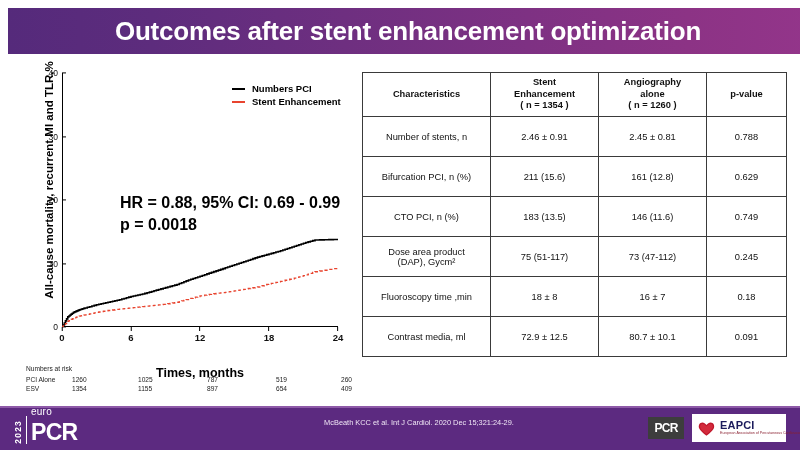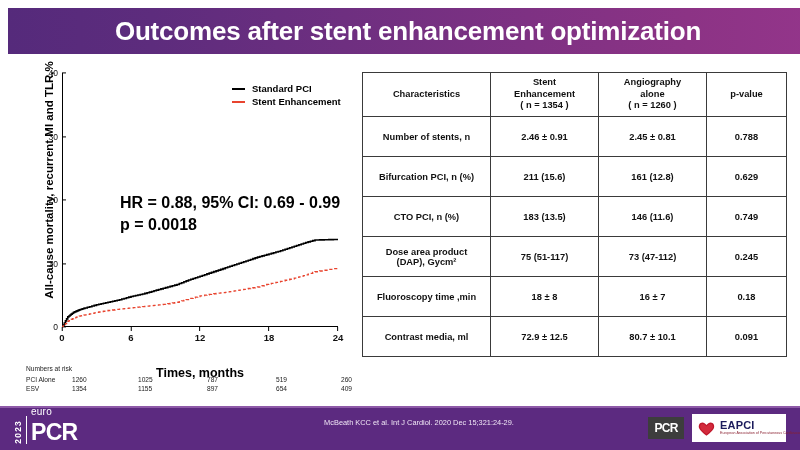--- a/index.html
+++ b/index.html
@@ -192,21 +192,21 @@
     border-collapse: collapse;
     table-layout: fixed;
   }
   .data-table td, .data-table th {
     border: 1.3px solid #3a3a3a;
     text-align: center;
     vertical-align: middle;
     font-size: 9.3px;
     color: #111;
     padding: 3px 2px;
-    font-weight: bold;
+    font-weight: normal;
   }
   .data-table thead th {
     font-weight: bold;
     height: 44px;
     line-height: 1.25;
   }
   .data-table tbody td { height: 40px; }
   .col-char { width: 128px; }
   .col-se   { width: 108px; }
   .col-ang  { width: 108px; }
@@ -360,21 +360,21 @@
       <div class="xtick" style="left:100%">24</div>
 
       <svg id="curves-svg" width="276" height="254" viewBox="0 0 276 254" preserveAspectRatio="none" style="position:absolute;left:0;top:0;">
           <path d="M 0 254 L 1.1500000000000001 254 L 1.1500000000000001 251.968 L 2.3000000000000003 251.968 L 2.3000000000000003 249.936 L 3.4499999999999997 249.936 L 3.4499999999999997 247.904 L 4.6000000000000005 247.904 L 4.6000000000000005 245.872 L 5.75 245.872 L 5.75 243.84 L 6.9 243.84 L 6.9 242.951 L 8.05 242.951 L 8.05 242.062 L 9.2 242.062 L 9.2 241.173 L 10.350000000000001 241.173 L 10.350000000000001 240.28400000000002 L 11.5 240.28400000000002 L 11.5 239.395 L 12.65 239.395 L 12.65 238.887 L 13.8 238.887 L 13.8 238.379 L 14.95 238.379 L 14.95 237.871 L 16.1 237.871 L 16.1 237.363 L 17.25 237.363 L 17.25 236.855 L 18.4 236.855 L 18.4 236.474 L 19.55 236.474 L 19.55 236.093 L 20.7 236.093 L 20.7 235.712 L 21.85 235.712 L 21.85 235.331 L 23 235.331 L 23 234.95 L 25.3 234.95 L 25.3 234.315 L 27.6 234.315 L 27.6 233.68 L 29.9 233.68 L 29.9 233.045 L 32.2 233.045 L 32.2 232.41 L 34.5 232.41 L 34.5 231.775 L 36.8 231.775 L 36.8 231.267 L 39.1 231.267 L 39.1 230.75900000000001 L 41.4 230.75900000000001 L 41.4 230.251 L 43.7 230.251 L 43.7 229.74300000000002 L 46 229.74300000000002 L 46 229.235 L 48.3 229.235 L 48.3 228.727 L 50.6 228.727 L 50.6 228.219 L 52.9 228.219 L 52.9 227.711 L 55.2 227.711 L 55.2 227.203 L 57.5 227.203 L 57.5 226.695 L 59.8 226.695 L 59.8 226.06 L 62.1 226.06 L 62.1 225.425 L 64.4 225.425 L 64.4 224.79 L 66.7 224.79 L 66.7 224.155 L 69 224.155 L 69 223.52 L 71.3 223.52 L 71.3 223.012 L 73.6 223.012 L 73.6 222.504 L 75.9 222.504 L 75.9 221.996 L 78.2 221.996 L 78.2 221.488 L 80.5 221.488 L 80.5 220.98 L 82.8 220.98 L 82.8 220.345 L 85.1 220.345 L 85.1 219.71 L 87.4 219.71 L 87.4 219.075 L 89.7 219.075 L 89.7 218.44 L 92 218.44 L 92 217.805 L 94.3 217.805 L 94.3 217.17000000000002 L 96.6 217.17000000000002 L 96.6 216.535 L 98.9 216.535 L 98.9 215.9 L 101.2 215.9 L 101.2 215.265 L 103.5 215.265 L 103.5 214.63 L 105.8 214.63 L 105.8 213.995 L 108.1 213.995 L 108.1 213.35999999999999 L 110.4 213.35999999999999 L 110.4 212.725 L 112.7 212.725 L 112.7 212.08999999999997 L 115 212.08999999999997 L 115 211.45499999999998 L 117.3 211.45499999999998 L 117.3 210.56599999999997 L 119.6 210.56599999999997 L 119.6 209.677 L 121.9 209.677 L 121.9 208.78799999999998 L 124.2 208.78799999999998 L 124.2 207.899 L 126.5 207.899 L 126.5 207.01 L 128.8 207.01 L 128.8 206.248 L 131.1 206.248 L 131.1 205.486 L 133.4 205.486 L 133.4 204.724 L 135.7 204.724 L 135.7 203.962 L 138 203.962 L 138 203.2 L 140.3 203.2 L 140.3 202.438 L 142.6 202.438 L 142.6 201.676 L 144.9 201.676 L 144.9 200.914 L 147.2 200.914 L 147.2 200.152 L 149.5 200.152 L 149.5 199.39 L 151.8 199.39 L 151.8 198.628 L 154.1 198.628 L 154.1 197.86599999999999 L 156.4 197.86599999999999 L 156.4 197.104 L 158.7 197.104 L 158.7 196.342 L 161 196.342 L 161 195.58 L 163.3 195.58 L 163.3 194.818 L 165.6 194.818 L 165.6 194.056 L 167.9 194.056 L 167.9 193.29399999999998 L 170.2 193.29399999999998 L 170.2 192.53199999999998 L 172.5 192.53199999999998 L 172.5 191.76999999999998 L 174.8 191.76999999999998 L 174.8 191.00799999999998 L 177.1 191.00799999999998 L 177.1 190.24599999999998 L 179.4 190.24599999999998 L 179.4 189.48399999999998 L 181.7 189.48399999999998 L 181.7 188.72199999999998 L 184 188.72199999999998 L 184 187.95999999999998 L 186.3 187.95999999999998 L 186.3 187.19799999999998 L 188.6 187.19799999999998 L 188.6 186.43599999999998 L 190.9 186.43599999999998 L 190.9 185.67399999999998 L 193.2 185.67399999999998 L 193.2 184.91199999999998 L 195.5 184.91199999999998 L 195.5 184.14999999999998 L 197.8 184.14999999999998 L 197.8 183.515 L 200.1 183.515 L 200.1 182.88 L 202.4 182.88 L 202.4 182.245 L 204.7 182.245 L 204.7 181.61 L 207 181.61 L 207 180.97500000000002 L 209.3 180.97500000000002 L 209.3 180.34000000000003 L 211.6 180.34000000000003 L 211.6 179.705 L 213.9 179.705 L 213.9 179.07000000000002 L 216.2 179.07000000000002 L 216.2 178.435 L 218.5 178.435 L 218.5 177.8 L 220.8 177.8 L 220.8 177.038 L 223.1 177.038 L 223.1 176.276 L 225.4 176.276 L 225.4 175.514 L 227.7 175.514 L 227.7 174.752 L 230 174.752 L 230 173.99 L 232.3 173.99 L 232.3 173.228 L 234.6 173.228 L 234.6 172.466 L 236.9 172.466 L 236.9 171.704 L 239.2 171.704 L 239.2 170.942 L 241.5 170.942 L 241.5 170.18 L 243.8 170.18 L 243.8 169.54500000000002 L 246.1 169.54500000000002 L 246.1 168.91 L 248.4 168.91 L 248.4 168.275 L 250.7 168.275 L 250.7 167.64 L 253 167.64 L 253 167.005 L 257.6 167.005 L 257.6 166.878 L 262.2 166.878 L 262.2 166.751 L 266.8 166.751 L 266.8 166.624 L 271.4 166.624 L 271.4 166.497 L 276 166.497 L 276 166.37" fill="none" stroke="#000000" stroke-width="1.6" vector-effect="non-scaling-stroke"></path>
           <path d="M 0 254 L 1.1500000000000001 254 L 1.1500000000000001 252.857 L 2.3000000000000003 252.857 L 2.3000000000000003 251.714 L 3.4499999999999997 251.714 L 3.4499999999999997 250.571 L 4.6000000000000005 250.571 L 4.6000000000000005 249.428 L 5.75 249.428 L 5.75 248.285 L 6.9 248.285 L 6.9 247.65 L 8.05 247.65 L 8.05 247.01500000000001 L 9.2 247.01500000000001 L 9.2 246.38 L 10.350000000000001 246.38 L 10.350000000000001 245.745 L 11.5 245.745 L 11.5 245.11 L 12.65 245.11 L 12.65 244.729 L 13.8 244.729 L 13.8 244.348 L 14.95 244.348 L 14.95 243.967 L 16.1 243.967 L 16.1 243.586 L 17.25 243.586 L 17.25 243.205 L 18.4 243.205 L 18.4 242.95100000000002 L 19.55 242.95100000000002 L 19.55 242.697 L 20.7 242.697 L 20.7 242.443 L 21.85 242.443 L 21.85 242.189 L 23 242.189 L 23 241.935 L 25.3 241.935 L 25.3 241.427 L 27.6 241.427 L 27.6 240.919 L 29.9 240.919 L 29.9 240.411 L 32.2 240.411 L 32.2 239.90300000000002 L 34.5 239.90300000000002 L 34.5 239.395 L 36.8 239.395 L 36.8 239.014 L 39.1 239.014 L 39.1 238.633 L 41.4 238.633 L 41.4 238.252 L 43.7 238.252 L 43.7 237.871 L 46 237.871 L 46 237.49 L 48.3 237.49 L 48.3 237.23600000000002 L 50.6 237.23600000000002 L 50.6 236.982 L 52.9 236.982 L 52.9 236.728 L 55.2 236.728 L 55.2 236.474 L 57.5 236.474 L 57.5 236.22 L 59.8 236.22 L 59.8 235.966 L 62.1 235.966 L 62.1 235.712 L 64.4 235.712 L 64.4 235.458 L 66.7 235.458 L 66.7 235.20399999999998 L 69 235.20399999999998 L 69 234.95 L 71.3 234.95 L 71.3 234.696 L 73.6 234.696 L 73.6 234.442 L 75.9 234.442 L 75.9 234.188 L 78.2 234.188 L 78.2 233.934 L 80.5 233.934 L 80.5 233.68 L 82.8 233.68 L 82.8 233.42600000000002 L 85.1 233.42600000000002 L 85.1 233.172 L 87.4 233.172 L 87.4 232.918 L 89.7 232.918 L 89.7 232.664 L 92 232.664 L 92 232.41 L 94.3 232.41 L 94.3 232.156 L 96.6 232.156 L 96.6 231.902 L 98.9 231.902 L 98.9 231.648 L 101.2 231.648 L 101.2 231.39399999999998 L 103.5 231.39399999999998 L 103.5 231.14 L 105.8 231.14 L 105.8 230.759 L 108.1 230.759 L 108.1 230.378 L 110.4 230.378 L 110.4 229.997 L 112.7 229.997 L 112.7 229.616 L 115 229.616 L 115 229.235 L 117.3 229.235 L 117.3 228.60000000000002 L 119.6 228.60000000000002 L 119.6 227.965 L 121.9 227.965 L 121.9 227.33 L 124.2 227.33 L 124.2 226.695 L 126.5 226.695 L 126.5 226.06 L 128.8 226.06 L 128.8 225.425 L 131.1 225.425 L 131.1 224.79 L 133.4 224.79 L 133.4 224.155 L 135.7 224.155 L 135.7 223.51999999999998 L 138 223.51999999999998 L 138 222.885 L 140.3 222.885 L 140.3 222.504 L 142.6 222.504 L 142.6 222.123 L 144.9 222.123 L 144.9 221.742 L 147.2 221.742 L 147.2 221.361 L 149.5 221.361 L 149.5 220.98 L 151.8 220.98 L 151.8 220.726 L 154.1 220.726 L 154.1 220.472 L 156.4 220.472 L 156.4 220.218 L 158.7 220.218 L 158.7 219.964 L 161 219.964 L 161 219.71 L 163.3 219.71 L 163.3 219.329 L 165.6 219.329 L 165.6 218.948 L 167.9 218.948 L 167.9 218.567 L 170.2 218.567 L 170.2 218.186 L 172.5 218.186 L 172.5 217.805 L 174.8 217.805 L 174.8 217.424 L 177.1 217.424 L 177.1 217.043 L 179.4 217.043 L 179.4 216.662 L 181.7 216.662 L 181.7 216.281 L 184 216.281 L 184 215.9 L 186.3 215.9 L 186.3 215.519 L 188.6 215.519 L 188.6 215.138 L 190.9 215.138 L 190.9 214.757 L 193.2 214.757 L 193.2 214.376 L 195.5 214.376 L 195.5 213.995 L 197.8 213.995 L 197.8 213.36 L 200.1 213.36 L 200.1 212.725 L 202.4 212.725 L 202.4 212.09 L 204.7 212.09 L 204.7 211.45499999999998 L 207 211.45499999999998 L 207 210.82 L 209.3 210.82 L 209.3 210.31199999999998 L 211.6 210.31199999999998 L 211.6 209.804 L 213.9 209.804 L 213.9 209.296 L 216.2 209.296 L 216.2 208.788 L 218.5 208.788 L 218.5 208.28 L 220.8 208.28 L 220.8 207.772 L 223.1 207.772 L 223.1 207.264 L 225.4 207.264 L 225.4 206.756 L 227.7 206.756 L 227.7 206.24800000000002 L 230 206.24800000000002 L 230 205.74 L 232.3 205.74 L 232.3 205.10500000000002 L 234.6 205.10500000000002 L 234.6 204.47 L 236.9 204.47 L 236.9 203.835 L 239.2 203.835 L 239.2 203.2 L 241.5 203.2 L 241.5 202.565 L 243.8 202.565 L 243.8 201.803 L 246.1 201.803 L 246.1 201.041 L 248.4 201.041 L 248.4 200.279 L 250.7 200.279 L 250.7 199.517 L 253 199.517 L 253 198.755 L 257.6 198.755 L 257.6 197.993 L 262.2 197.993 L 262.2 197.231 L 266.8 197.231 L 266.8 196.469 L 271.4 196.469 L 271.4 195.707 L 276 195.707 L 276 194.945" fill="none" stroke="#e8442f" stroke-width="1.3" stroke-dasharray="3.2,2.4" vector-effect="non-scaling-stroke"></path>
         </svg>
 
       <div class="legend">
         <div class="legend-row">
           <span class="legend-swatch"></span>
-          <span>Standard PCI</span>
+          <span>Numbers PCI</span>
         </div>
         <div class="legend-row">
           <span class="legend-swatch red"></span>
           <span>Stent Enhancement</span>
         </div>
       </div>
 
       <div class="hr-annot">
         <div>HR = 0.88, 95% CI: 0.69 - 0.99</div>
         <div>p = 0.0018</div>

